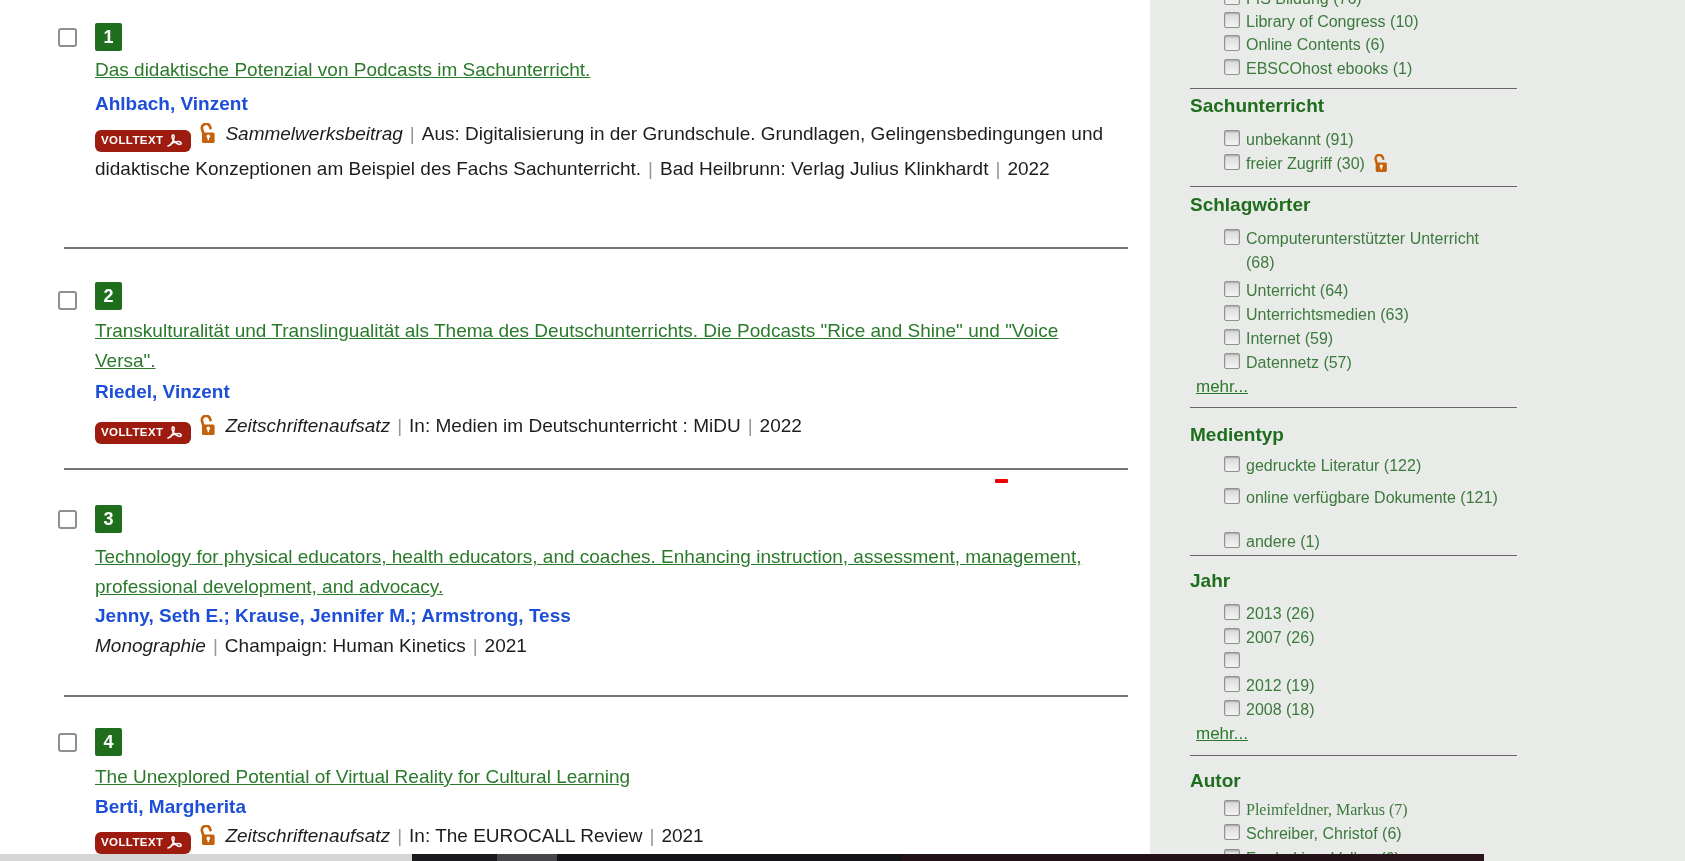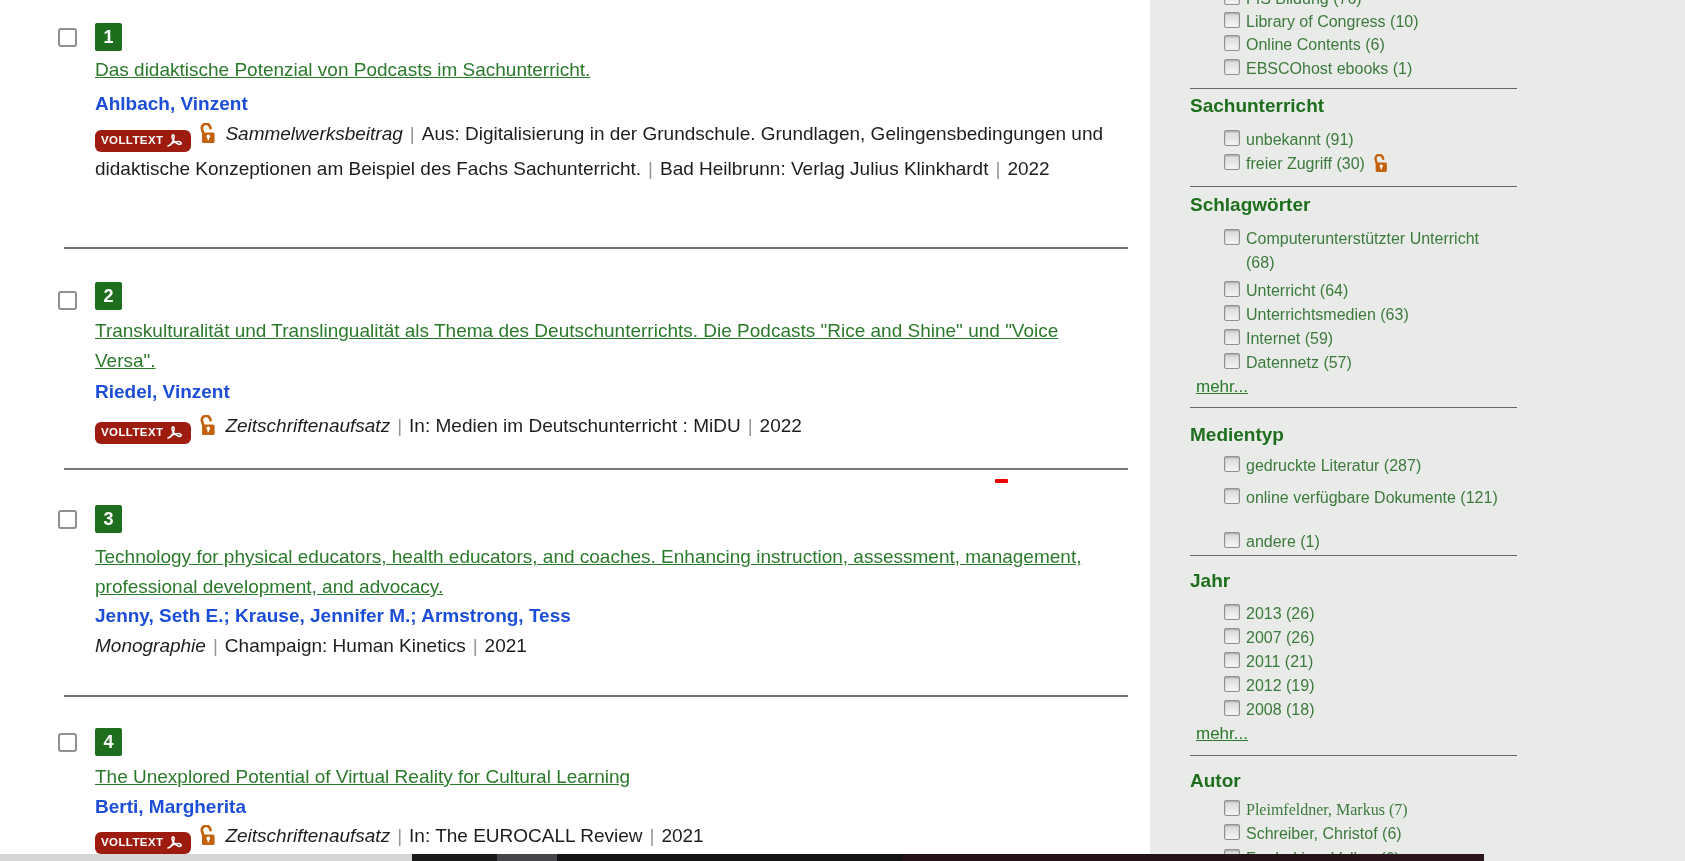--- a/index.html
+++ b/index.html
@@ -201,21 +201,21 @@
 <div class="facet-item" style="top:351px;">
   <span class="facet-checkbox"></span>
   <span class="facet-label">Datennetz (57)</span>
 </div>
 <a class="facet-more" style="top:377px;">mehr...</a>
 <div class="facet-sep" style="top:407px;"></div>
 
 <div class="facet-heading" style="top:424px;">Medientyp</div>
 <div class="facet-item" style="top:454px;">
   <span class="facet-checkbox"></span>
-  <span class="facet-label">gedruckte Literatur (287)</span>
+  <span class="facet-label">gedruckte Literatur (122)</span>
 </div>
 <div class="facet-item" style="top:478px;margin-top:8px;">
   <span class="facet-checkbox"></span>
   <span class="facet-label">online verfügbare Dokumente (121)</span>
 </div>
 <div class="facet-item" style="top:530px;">
   <span class="facet-checkbox"></span>
   <span class="facet-label">andere (1)</span>
 </div>
 <div class="facet-sep" style="top:555px;"></div>
@@ -224,21 +224,20 @@
 <div class="facet-item" style="top:602px;">
   <span class="facet-checkbox"></span>
   <span class="facet-label">2013 (26)</span>
 </div>
 <div class="facet-item" style="top:626px;">
   <span class="facet-checkbox"></span>
   <span class="facet-label">2007 (26)</span>
 </div>
 <div class="facet-item" style="top:650px;">
   <span class="facet-checkbox"></span>
-  <span class="facet-label">2011 (21)</span>
 </div>
 <div class="facet-item" style="top:674px;">
   <span class="facet-checkbox"></span>
   <span class="facet-label">2012 (19)</span>
 </div>
 <div class="facet-item" style="top:698px;">
   <span class="facet-checkbox"></span>
   <span class="facet-label">2008 (18)</span>
 </div>
 <a class="facet-more" style="top:724px;">mehr...</a>

